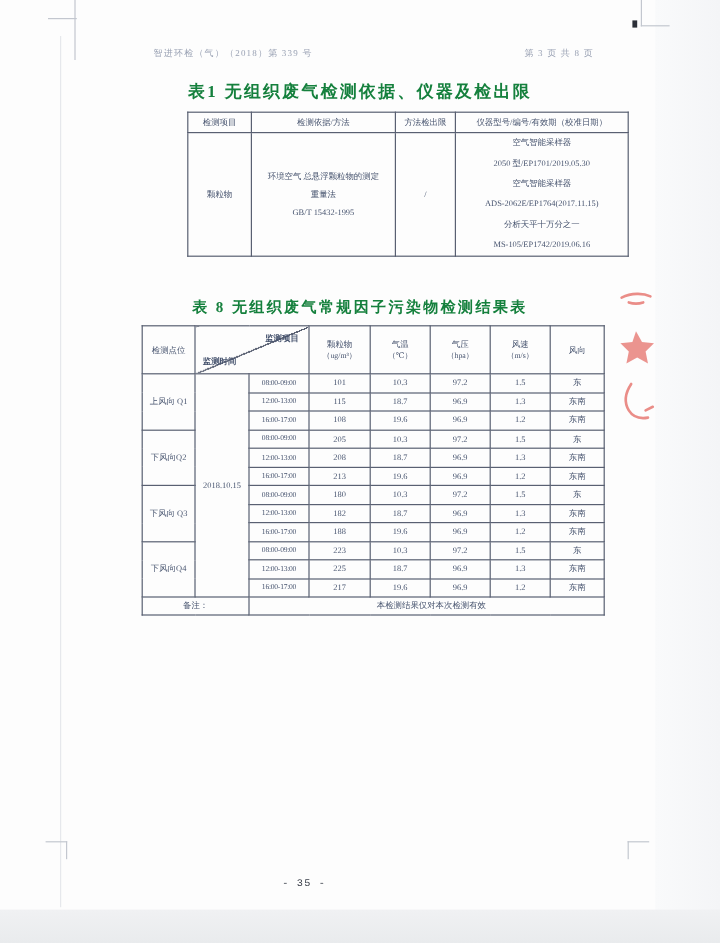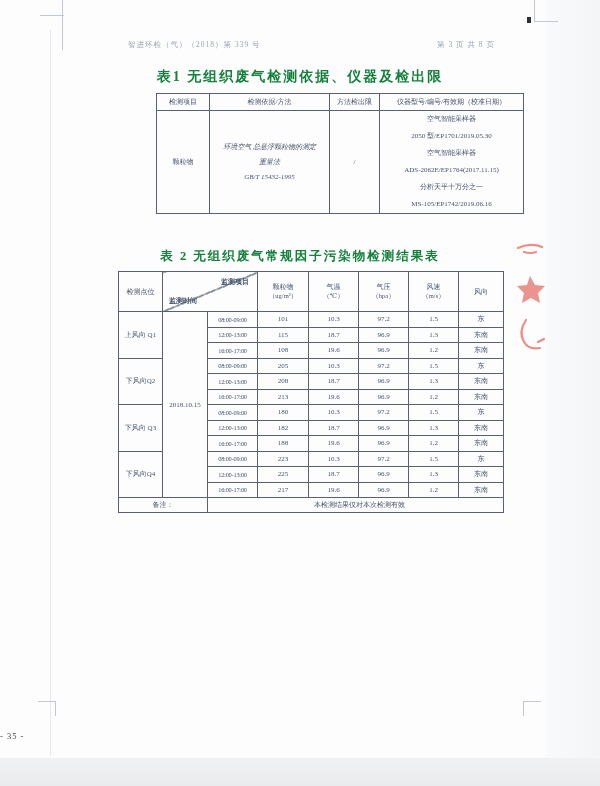--- a/index.html
+++ b/index.html
@@ -28,40 +28,40 @@
   table { border-collapse: collapse; table-layout: fixed; position: absolute;
     font-size: 7px; color: #46536e; }
   td, th { border: 1px solid #596072; text-align: center; vertical-align: middle;
     font-weight: normal; padding: 0; overflow: hidden; }
   table.t1 { left: 120px; top: 93px; width: 367px; border: 1.6px solid #262c3a; margin-left: 36px; }
   table.t2 { left: 118px; top: 271px; width: 385px; border: 1.6px solid #262c3a; }
 
   .t1 th { height: 17px; font-size: 7px; }
   .t1 td { height: 103px; }
   .t1 .lines span { display: block; line-height: 17px; }
-  .t1 .method span { line-height: 15px; font-style: italic; }
+  .t1 .method span { line-height: 15px; }
 
   .t2 tr.data-row { height: 15.5px; }
   .t2 th { height: 40px; }
   .t2 .unit { display: block; font-size: 6.5px; }
   .t2 td { font-size: 7px; }
   .t2 .time-cell { font-size: 6.3px; letter-spacing: -0.2px; }
 
   th.diag { position: relative; padding: 0;
     background: linear-gradient(to bottom right,
       transparent calc(50% - 0.6px), #596072 calc(50% - 0.6px),
       #596072 calc(50% + 0.6px), transparent calc(50% + 0.6px)); font-weight: bold; }
   th.diag .diag-top { position: absolute; top: 5px; right: 8px; font-size: 7px; }
   th.diag .diag-bottom { position: absolute; bottom: 5px; left: 6px; font-size: 7px; }
 
   .note-label-cell { height: 15px; text-align: center; }
   .note-text-cell { text-align: center; padding-left: 8px; }
 
-  .footer-page { position: absolute; top: 731px; left: 0; width: 507px; text-align: left;
-    font-size: 8.5px; color: #3a3f49; font-family: Liberation Serif, serif; letter-spacing: 1px; }
+  .footer-page { position: absolute; top: 731px; left: 0; width: 507px; text-align: center;
+    font-size: 8.5px; color: #3a3f49; font-family: Liberation Mono, monospace; letter-spacing: 1px; }
 
   .stamp { position: absolute; left: 504px; top: 238px; opacity: 0.8; }
 </style>
 </head>
 <body>
 
 <div class="scan-right-band"></div>
 <div class="scan-bottom-band"></div>
 <div class="fold-line"></div>
 
@@ -106,21 +106,21 @@
       <span>2050 型/EP1701/2019.05.30</span>
       <span>空气智能采样器</span>
       <span>ADS-2062E/EP1764(2017.11.15)</span>
       <span>分析天平十万分之一</span>
       <span>MS-105/EP1742/2019.06.16</span>
     </td>
   </tr>
 </tbody>
   </table>
 
-<div class="tbl-title title2">表 2  无组织废气常规因子污染物检测结果表</div>
+<div class="tbl-title title2">表 8  无组织废气常规因子污染物检测结果表</div>
 <table class="t2">
   <colgroup>
     <col style="width:44px">
       <col style="width:45px">
       <col style="width:50px">
       <col style="width:51px">
     <col style="width:50px">
       <col style="width:50px">
       <col style="width:50px">
       <col style="width:45px">

